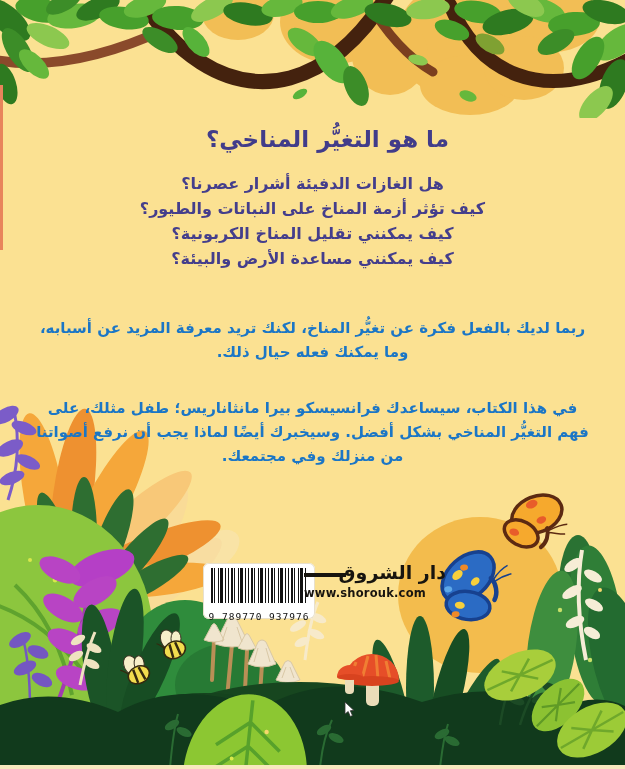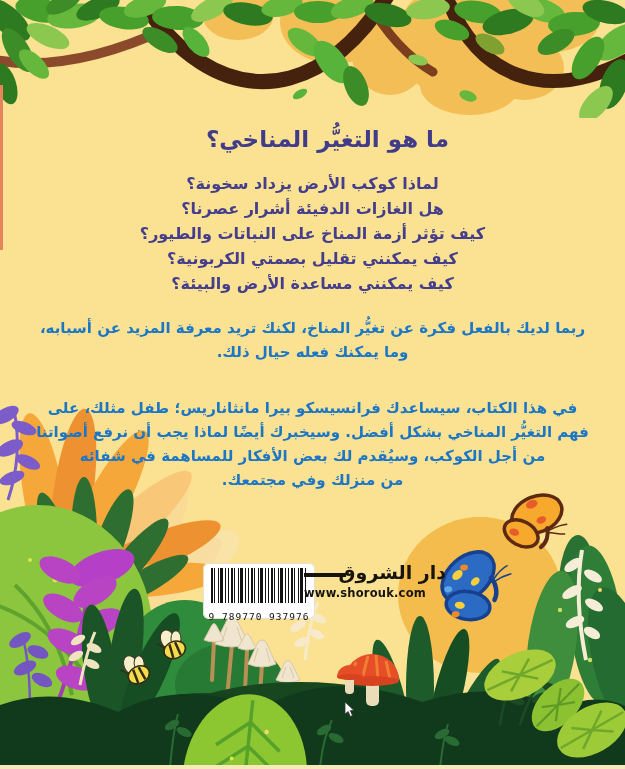--- a/index.html
+++ b/index.html
@@ -361,34 +361,32 @@
         <circle cx="230" cy="380" r="2" fill="#D9E84C"></circle>
       <circle cx="270" cy="385" r="2" fill="#F5D76E"></circle>
     </g>
 
     <rect x="0" y="385" width="625" height="4" fill="#F7E8BE"></rect>
   </svg>
 
   <div class="content">
     <h1 class="title">ما هو التغيُّر المناخي؟</h1>
     <div class="questions">
-      <div class="q-line">لماذا كوكب الأرض يزداد سخونة؟</div>
       <div class="q-line">هل الغازات الدفيئة أشرار عصرنا؟</div>
       <div class="q-line">كيف تؤثر أزمة المناخ على النباتات والطيور؟</div>
-      <div class="q-line">كيف يمكنني تقليل بصمتي الكربونية؟</div>
+      <div class="q-line">كيف يمكنني تقليل المناخ الكربونية؟</div>
       <div class="q-line">كيف يمكنني مساعدة الأرض والبيئة؟</div>
     </div>
     <div class="para1">
       <div class="p-line">ربما لديك بالفعل فكرة عن تغيُّر المناخ، لكنك تريد معرفة المزيد عن أسبابه،</div>
       <div class="p-line">وما يمكنك فعله حيال ذلك.</div>
     </div>
     <div class="para2">
       <div class="p-line">في هذا الكتاب، سيساعدك فرانسيسكو بيرا مانثاناريس؛ طفل مثلك، على</div>
       <div class="p-line">فهم التغيُّر المناخي بشكل أفضل. وسيخبرك أيضًا لماذا يجب أن نرفع أصواتنا</div>
-      <div class="p-line">من أجل الكوكب، وسيُقدم لك بعض الأفكار للمساهمة في شفائه</div>
       <div class="p-line">من منزلك وفي مجتمعك.</div>
     </div>
   </div>
 
   <div class="barcode-box">
     <div class="bars"></div>
     <div class="barcode-number">9 789770 937976</div>
   </div>
 
   <div class="publisher">

